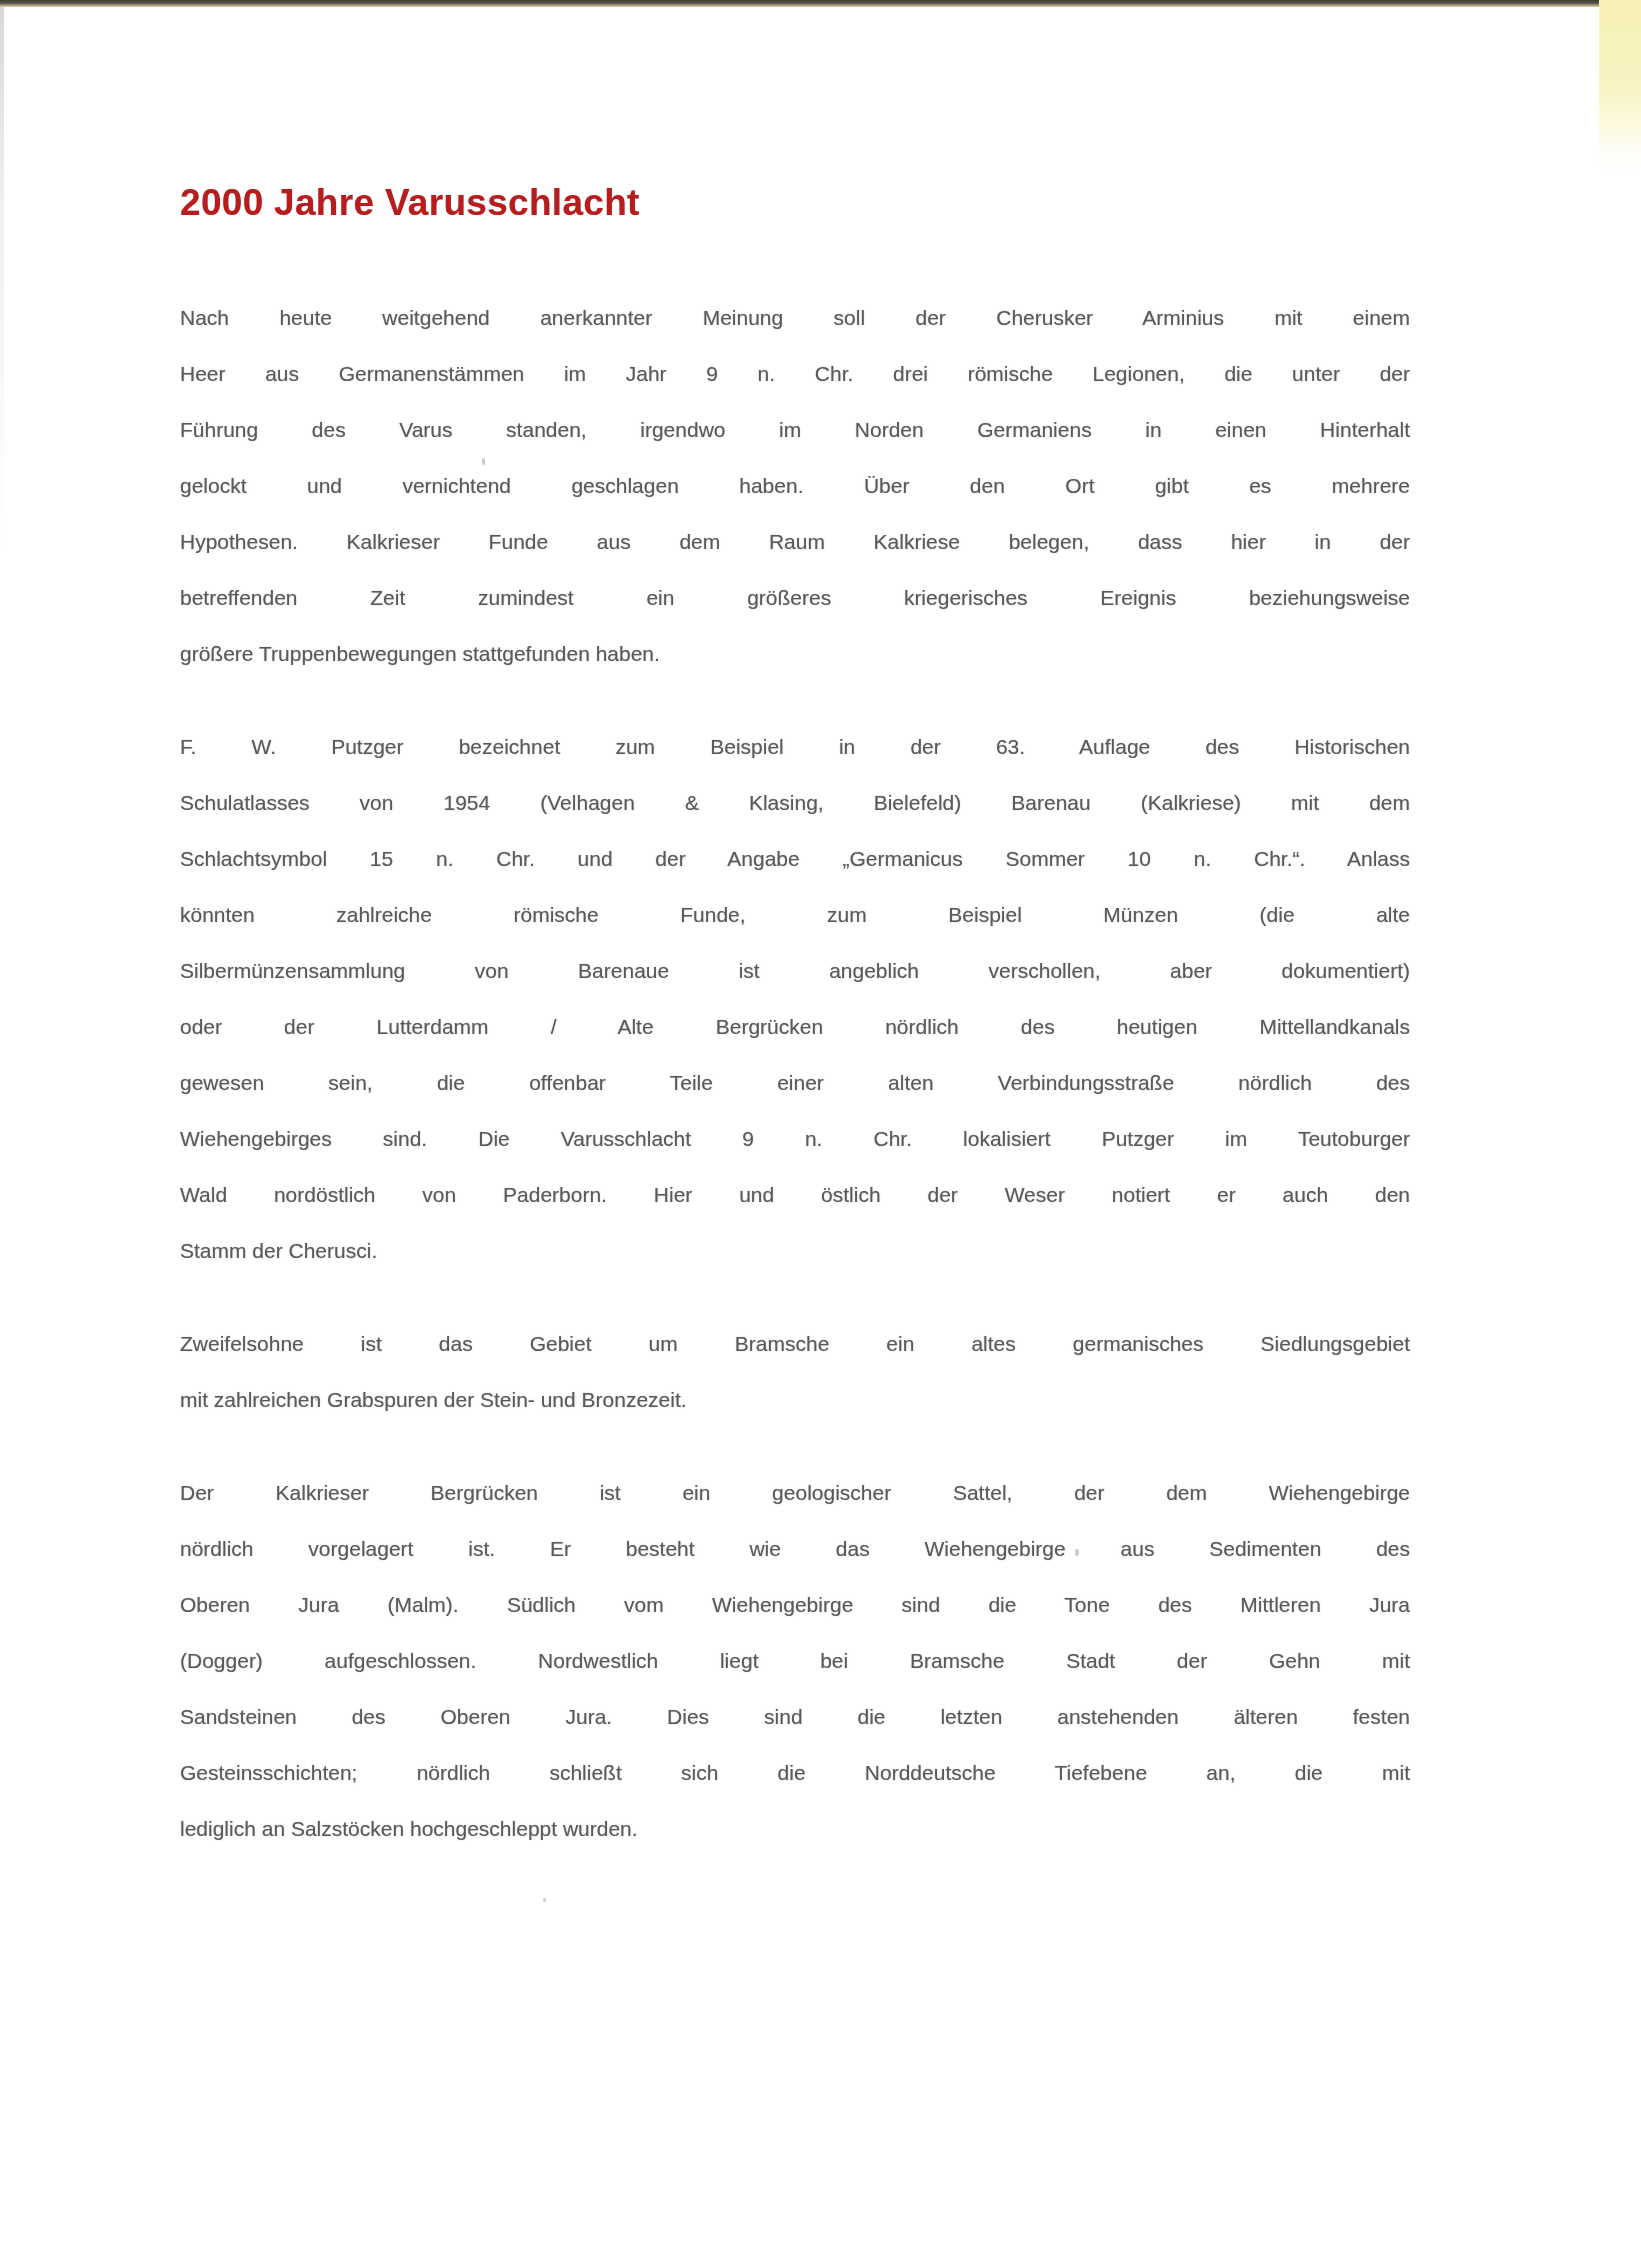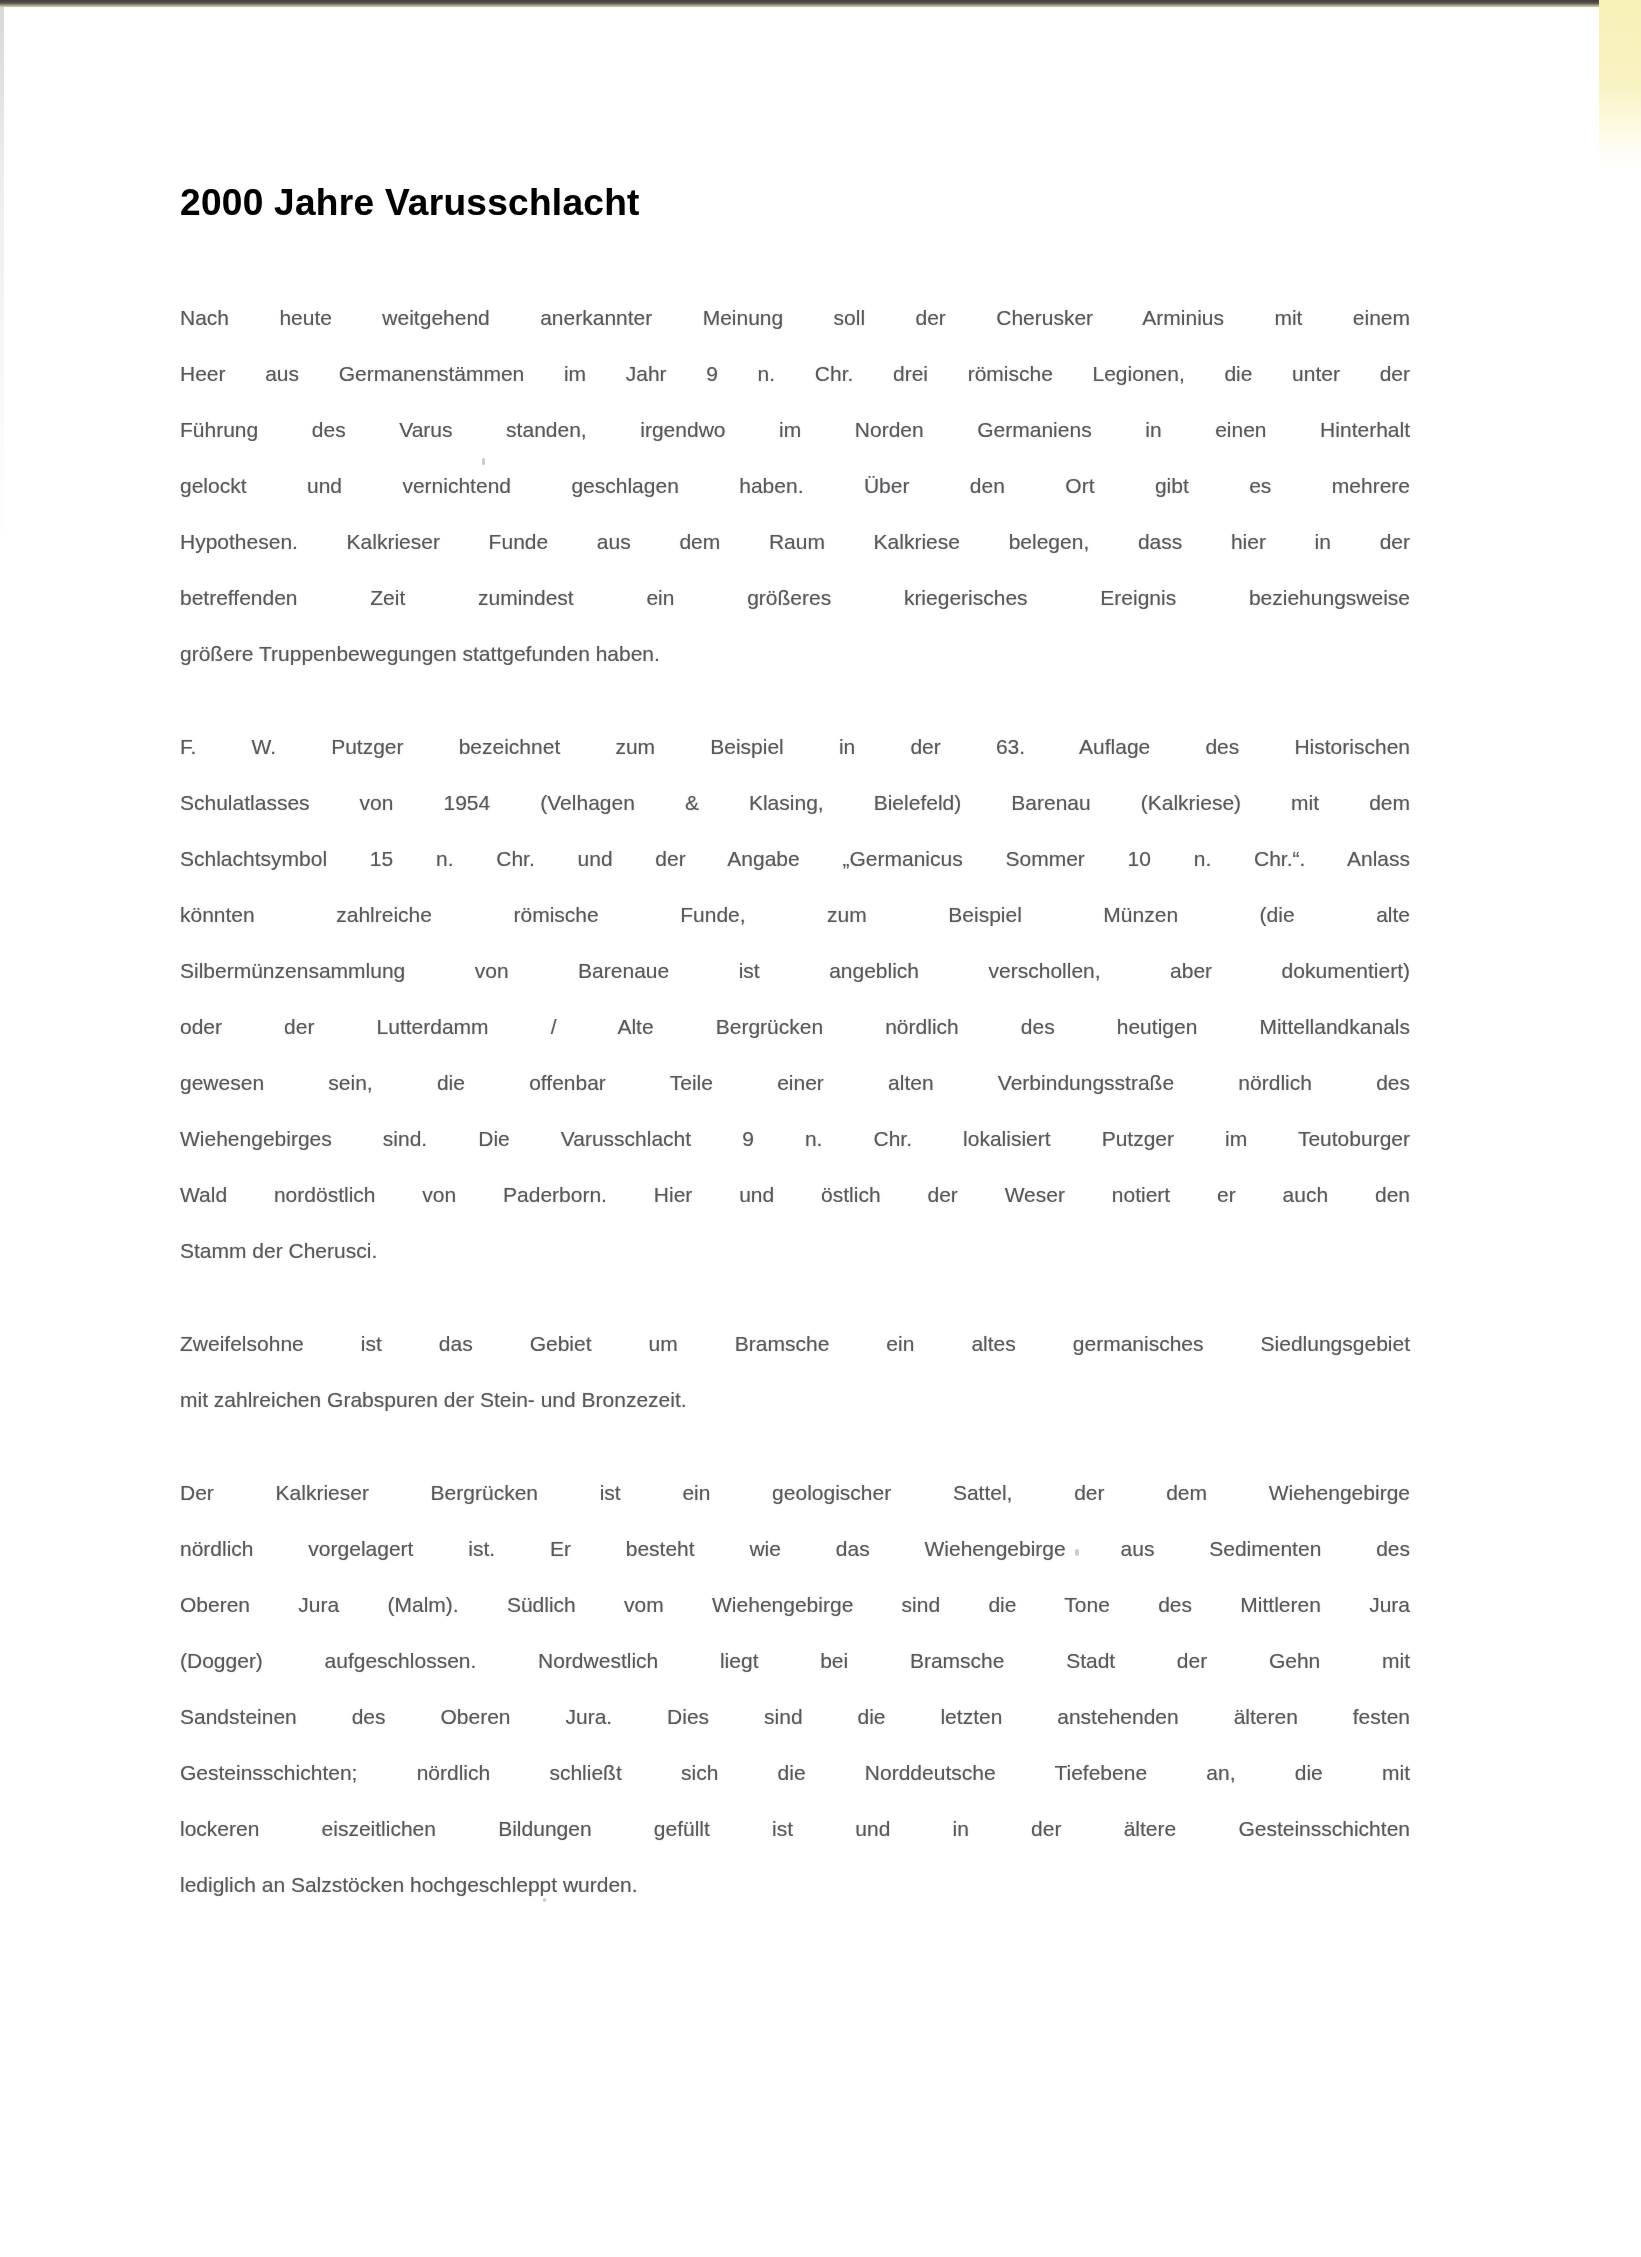--- a/index.html
+++ b/index.html
@@ -49,21 +49,21 @@
     position: absolute;
     left: 180px; top: 182px;
     width: 1230px;
     color: #595a5d;
   }
   .doc-title {
     margin: 0 0 66px 0;
     font-size: 37px;
     line-height: 42px;
     font-weight: bold;
-    color: #000000;
+    color: #b91c1c;
     letter-spacing: 0.3px;
     text-shadow: 0 0 1px rgba(76,79,84,0.45);
   }
   .para {
     margin: 0 0 37px 0;
     font-size: 21px;
     line-height: 56px;
     text-shadow: 0 0 1.2px rgba(89,90,93,0.5);
   }
   .para:last-child { margin-bottom: 0; }
@@ -116,20 +116,19 @@
           <div class="line">Zweifelsohne ist das Gebiet um Bramsche ein altes germanisches Siedlungsgebiet</div>
           <div class="line last">mit zahlreichen Grabspuren der Stein- und Bronzezeit.</div>
         </div>
         <div class="para">
           <div class="line">Der Kalkrieser Bergrücken ist ein geologischer Sattel, der dem Wiehengebirge</div>
           <div class="line">nördlich vorgelagert ist. Er besteht wie das Wiehengebirge aus Sedimenten des</div>
           <div class="line">Oberen Jura (Malm). Südlich vom Wiehengebirge sind die Tone des Mittleren Jura</div>
           <div class="line">(Dogger) aufgeschlossen. Nordwestlich liegt bei Bramsche Stadt der Gehn mit</div>
           <div class="line">Sandsteinen des Oberen Jura. Dies sind die letzten anstehenden älteren festen</div>
           <div class="line">Gesteinsschichten; nördlich schließt sich die Norddeutsche Tiefebene an, die mit</div>
-          <div class="line">lockeren eiszeitlichen Bildungen gefüllt ist und in der ältere Gesteinsschichten</div>
           <div class="line last">lediglich an Salzstöcken hochgeschleppt wurden.</div>
         </div>
       </div>
   </div>
 
 </div>
 
 
 </body></html>

